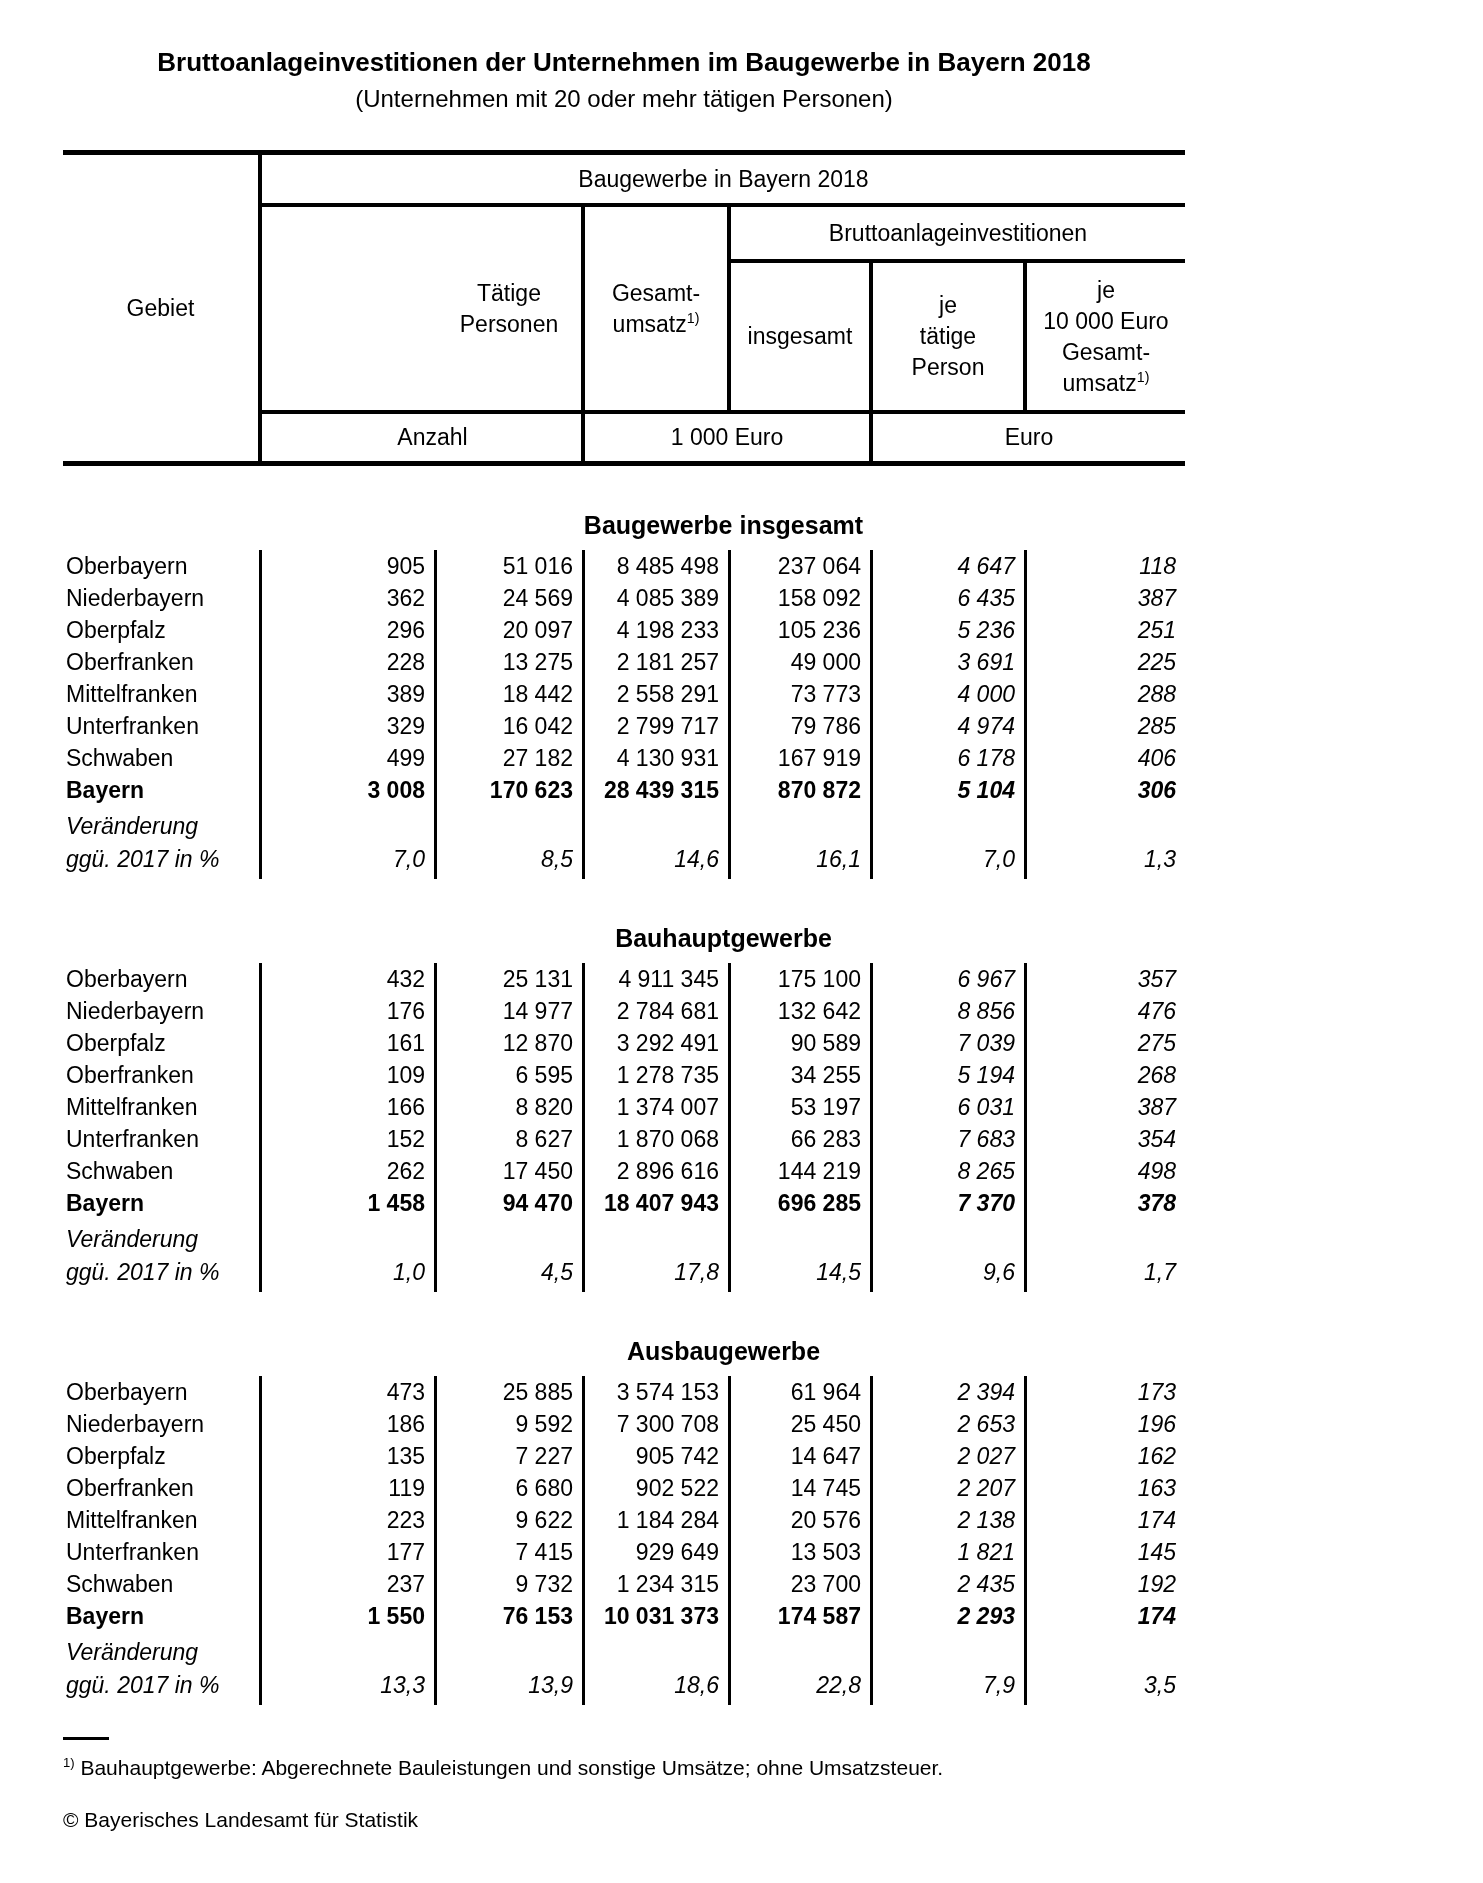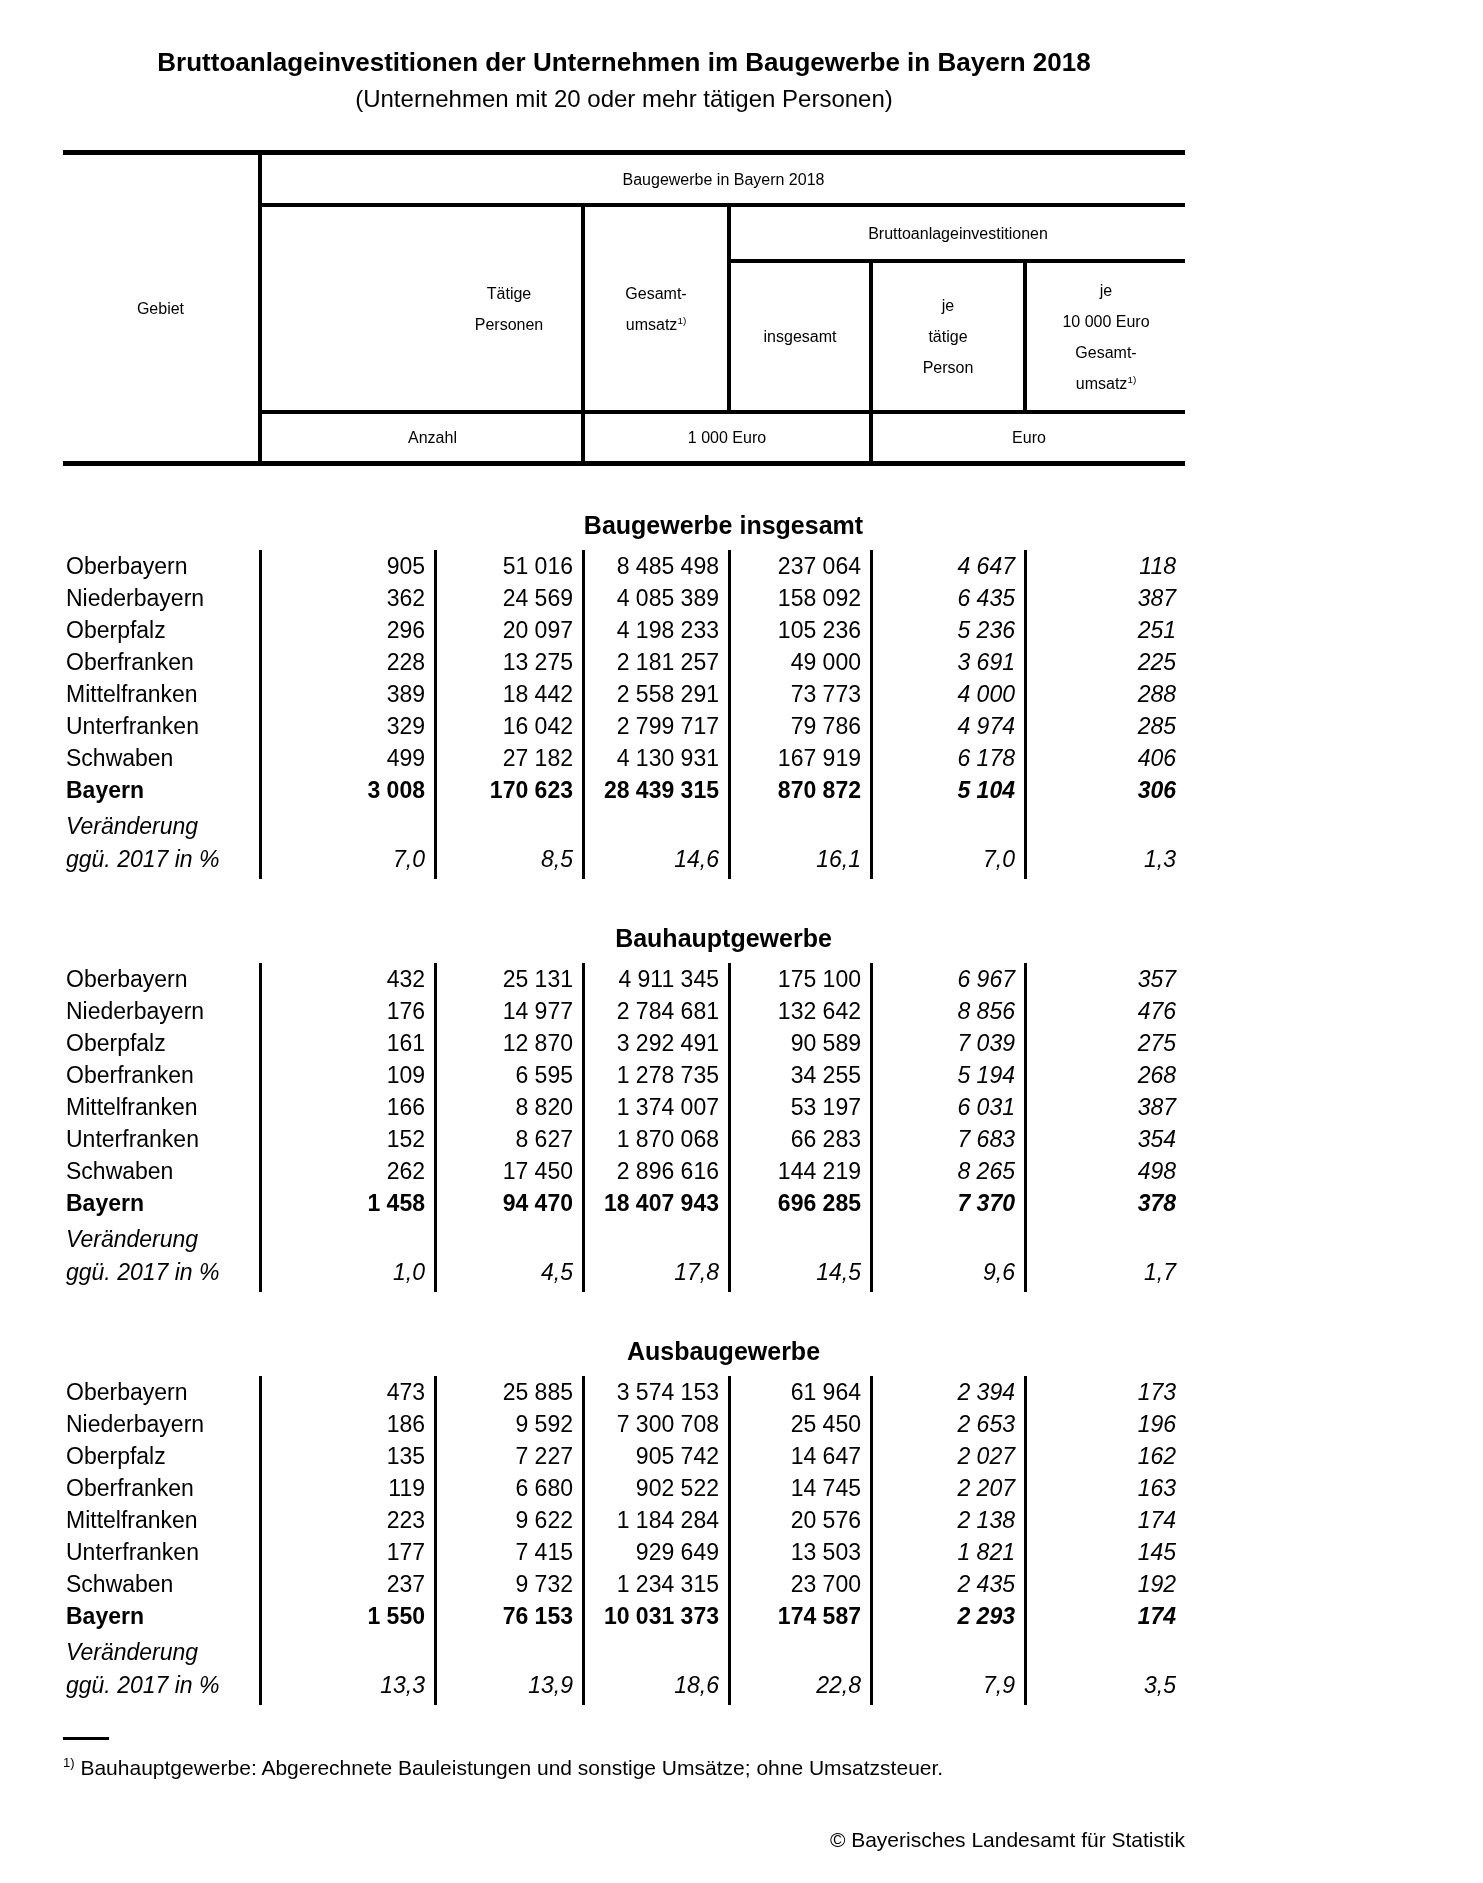--- a/index.html
+++ b/index.html
@@ -39,21 +39,21 @@
     grid-template-columns: 199px 175px 148px 146px 142px 154px 158px;
     grid-template-rows: 52px 56px 147px 51px;
     border-top: 5px solid #000;
     border-bottom: 5px solid #000;
   }
   .hcell {
     display: flex;
     align-items: center;
     justify-content: center;
     text-align: center;
-    font-size: 16px;
+    font-size: 23px;
     line-height: 31px;
   }
   .hlines { white-space: pre-line; }
   sup {
     font-size: 0.62em;
     vertical-align: super;
     line-height: 0;
   }
   .hc-gebiet       { grid-row: 1 / 5; grid-column: 1; border-right: 4px solid #000; }
   .hc-group        { grid-row: 1; grid-column: 2 / 8; border-bottom: 4px solid #000; }
@@ -115,22 +115,22 @@
     width: 46px;
     height: 3px;
     background: #000;
   }
   .footnote {
     margin-top: 14px;
     font-size: 21px;
     line-height: 28px;
   }
   .copyright {
-    margin-top: 44px;
-    text-align: right;
+    margin-top: 24px;
+    text-align: left;
     font-size: 21px;
     line-height: 28px;
   }
 </style>
 </head>
 <body>
 
 <div class="content">
 
   <div class="page-title">Bruttoanlageinvestitionen der Unternehmen im Baugewerbe in Bayern 2018</div>

